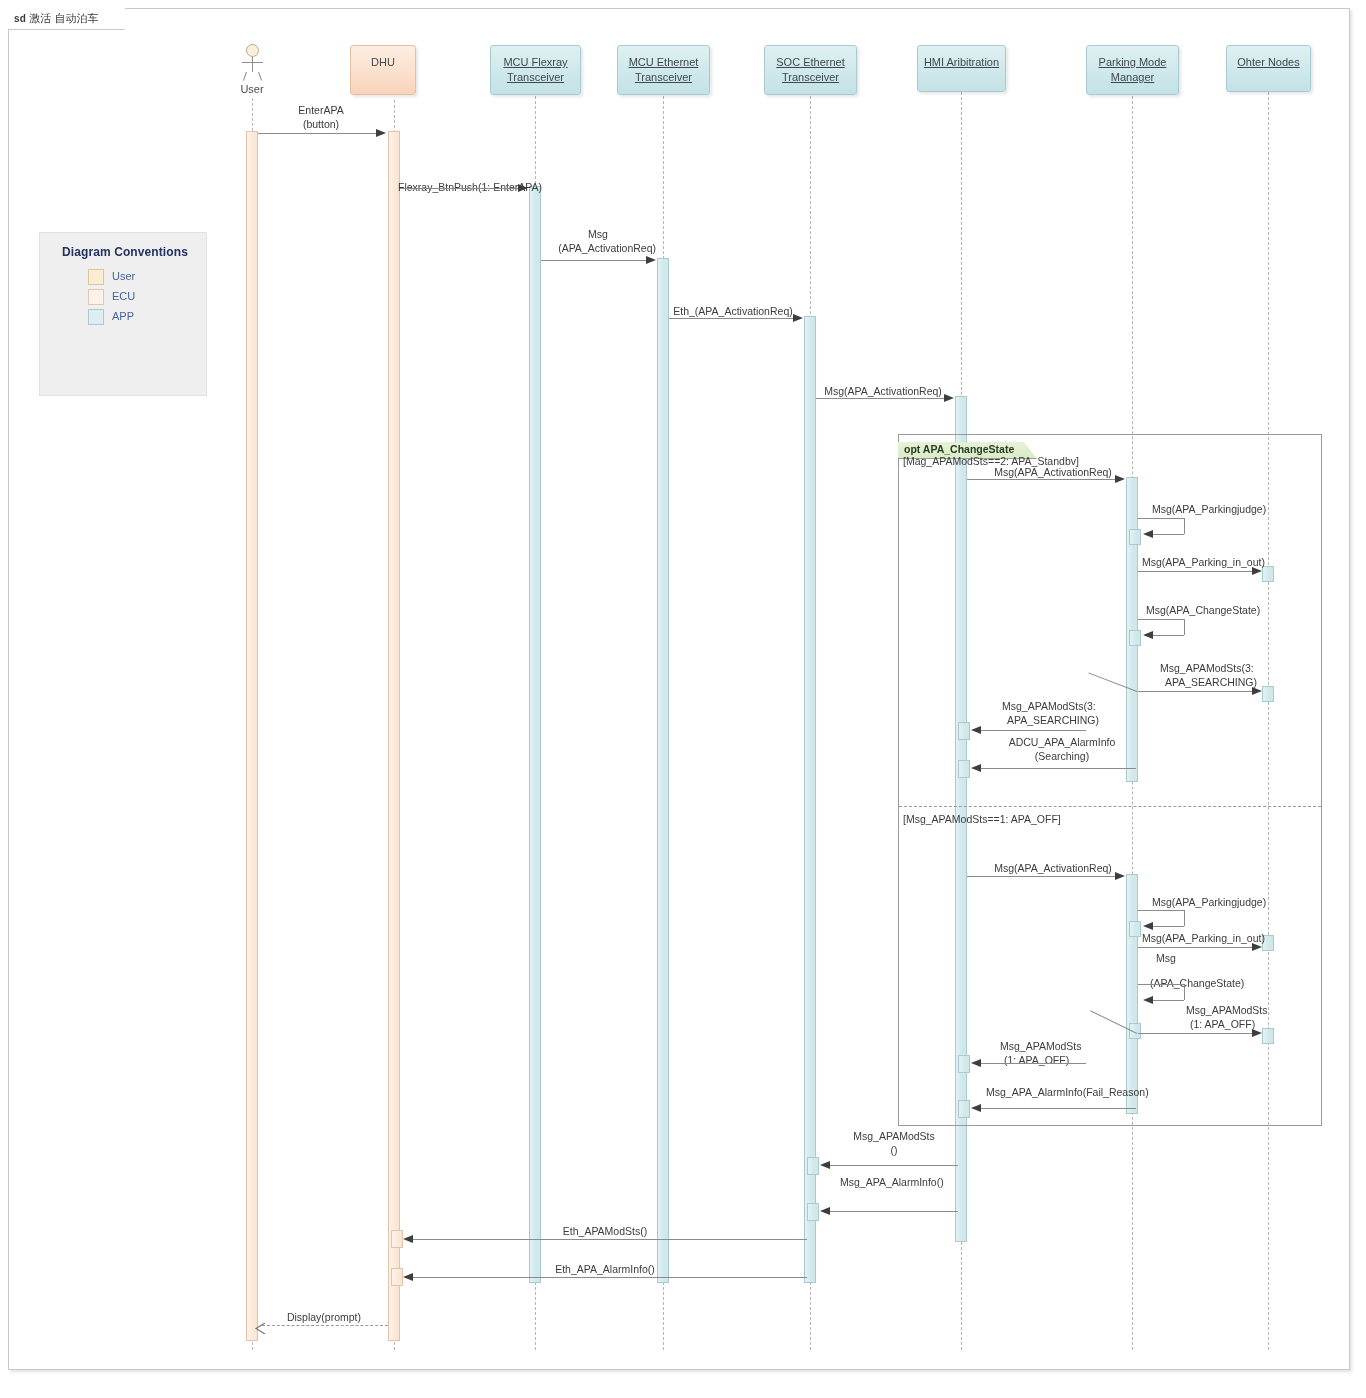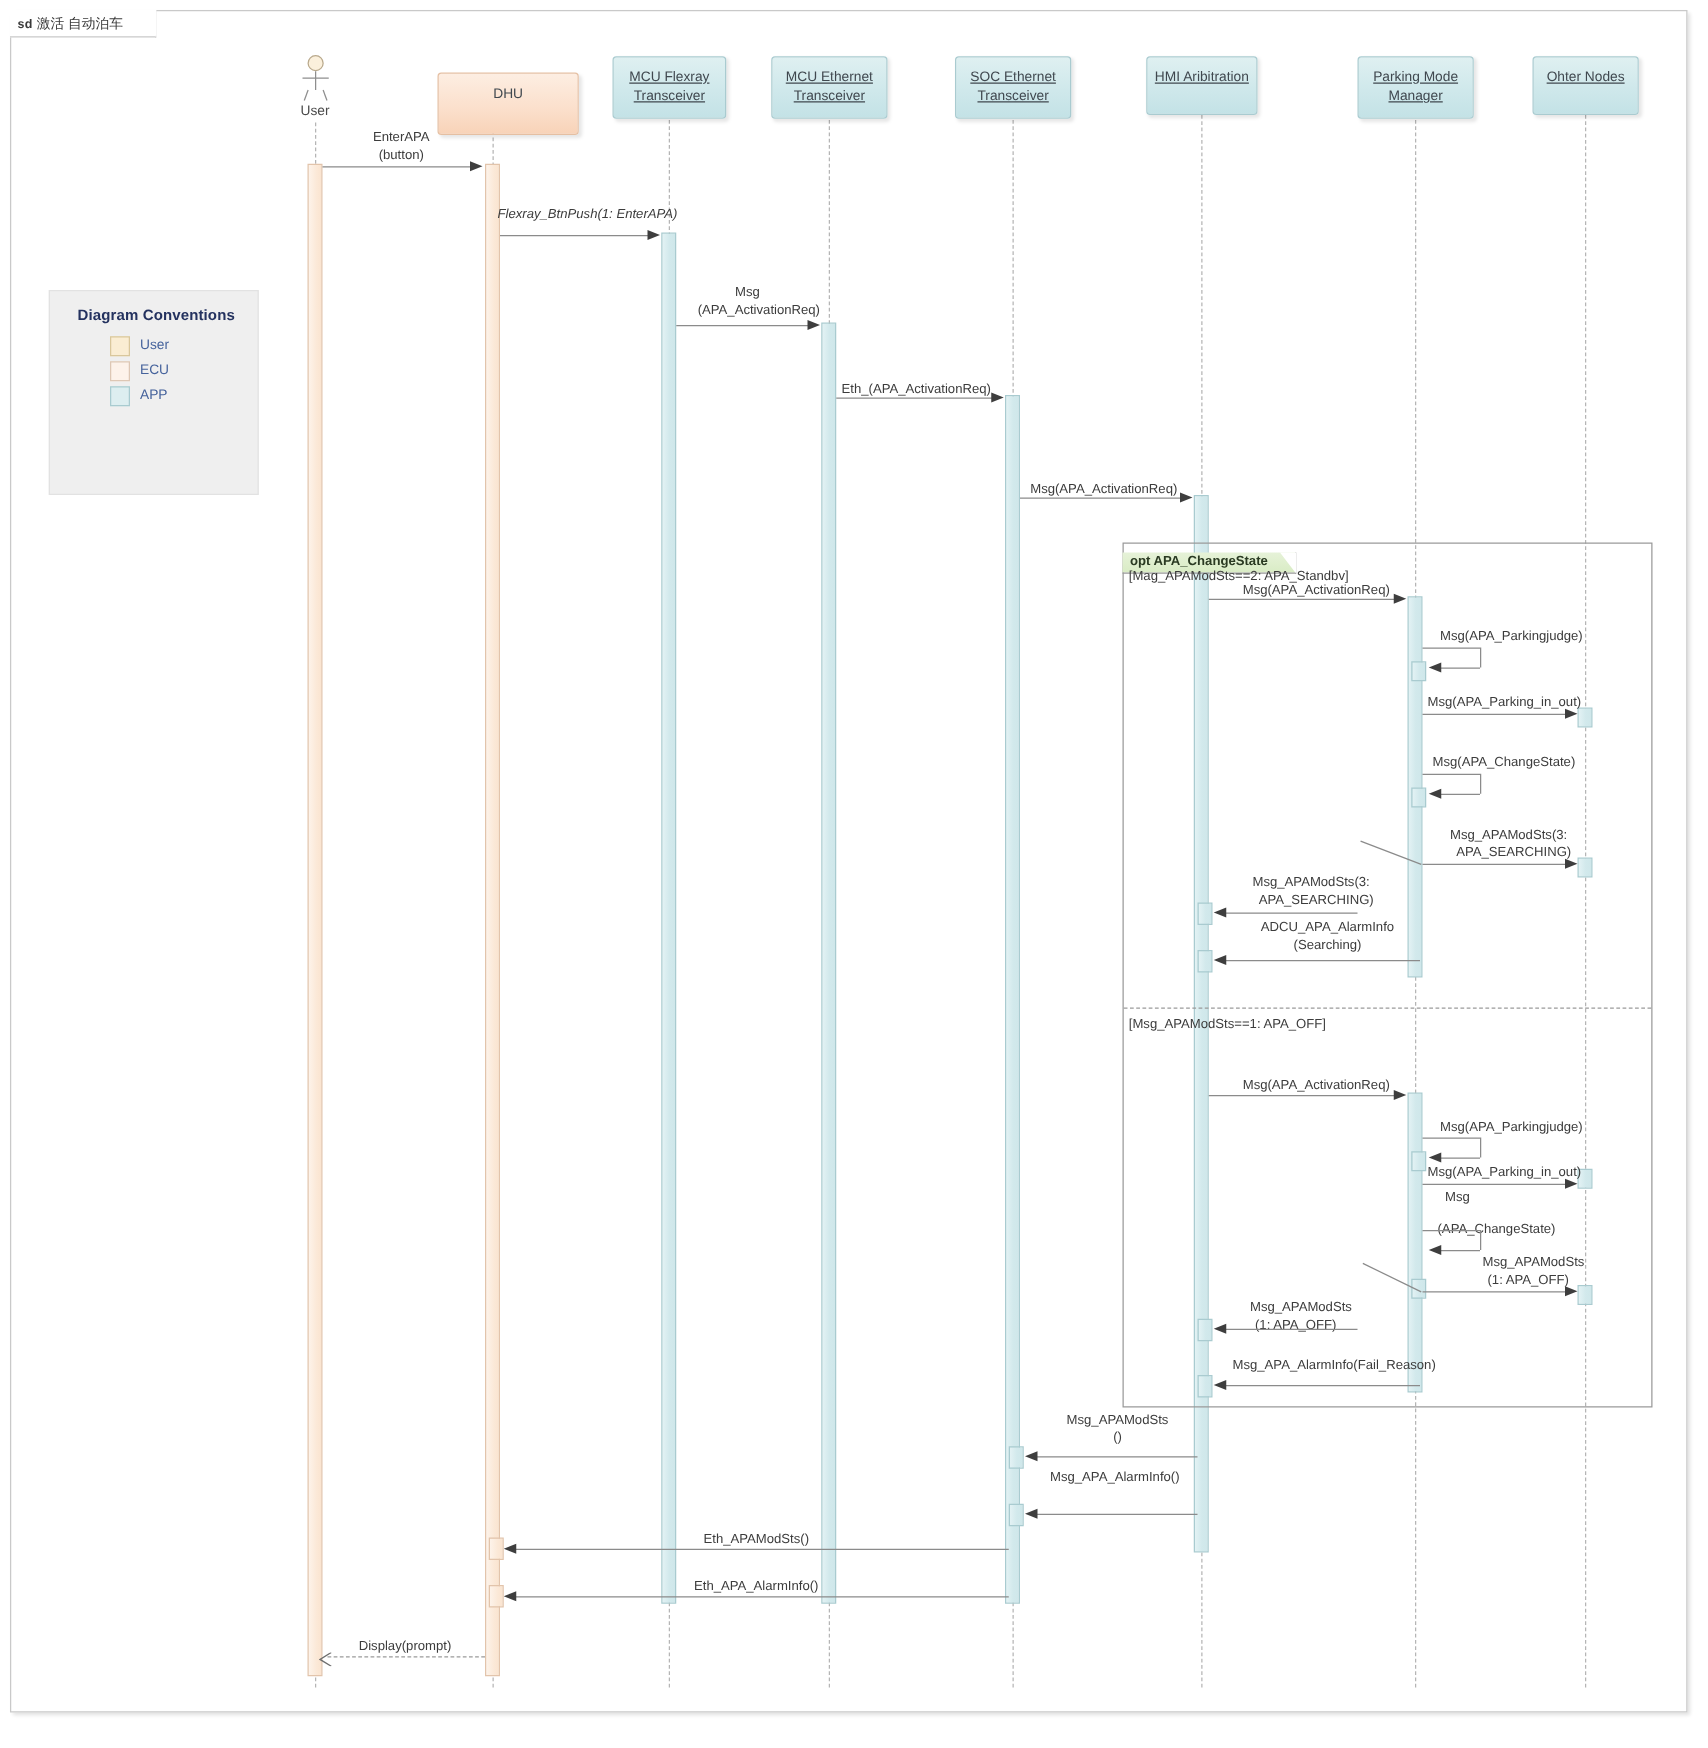--- a/index.html
+++ b/index.html
@@ -264,21 +264,21 @@
   <div class="lifeline-dash" style="left:1132px;top:96px;  height:1254px;"></div>
   <div class="lifeline-dash" style="left:1268px;top:92px;  height:1258px;"></div>
 
   <div class="actor-head" style="left:246px; top:44px;"></div>
   <div class="actor-line" style="left:252px; top:57px; width:1px; height:15px;"></div>
   <div class="actor-line" style="left:242px; top:62px; width:21px; height:1px;"></div>
   <div class="actor-line" style="left:246px; top:72px; width:1px; height:9px; transform:rotate(20deg);transform-origin:top;"></div>
   <div class="actor-line" style="left:258px; top:72px; width:1px; height:9px; transform:rotate(-20deg);transform-origin:top;"></div>
   <div class="actor-label" style="left:222px; top:83px; width:60px;">User</div>
 
-  <div class="lifeline-head lh-ecu" style="left:350px; top:58px; width:113px; height:50px;">
+  <div class="lifeline-head lh-ecu" style="left:350px; top:45px; width:66px; height:50px;">
     <div>DHU</div>
   </div>
 
   <div class="lifeline-head lh-app" style="left:490px; top:45px; width:91px; height:50px;">
     <div>MCU Flexray</div>
     <div>Transceiver</div>
   </div>
 
   <div class="lifeline-head lh-app" style="left:617px; top:45px; width:93px; height:50px;">
     <div>MCU Ethernet</div>
@@ -336,21 +336,21 @@
   <div class="frag-tab" style="left:898px; top:442px;">opt APA_ChangeState</div>
   <div class="frag-div" style="left:899px; top:806px; width:422px;"></div>
   <div class="frag-guard" style="left:903px; top:455px;">[Mag_APAModSts==2: APA_Standbv]</div>
   <div class="frag-guard" style="left:903px; top:813px;">[Msg_APAModSts==1: APA_OFF]</div>
 
   <div class="msg-label ctr" style="left:256px; top:104px; width:130px;">EnterAPA</div>
   <div class="msg-label ctr" style="left:256px; top:118px; width:130px;">(button)</div>
   <div class="msg-line" style="left:258px; top:133px; width:120px;"></div>
   <div class="arrow-r" style="left:376px; top:129px;"></div>
 
-  <div class="msg-label ctr" style="left:398px; top:165px; width:140px;font-style:italic;">Flexray_BtnPush(1: EnterAPA)</div>
+  <div class="msg-label ctr" style="left:398px; top:181px; width:140px;">Flexray_BtnPush(1: EnterAPA)</div>
   <div class="msg-line" style="left:400px; top:188px; width:120px;"></div>
   <div class="arrow-r" style="left:518px; top:184px;"></div>
 
   <div class="msg-label ctr" style="left:540px; top:228px; width:116px;">Msg</div>
   <div class="msg-label ctr" style="left:540px; top:242px; width:116px;text-align:right;">(APA_ActivationReq)</div>
   <div class="msg-line" style="left:541px; top:260px; width:107px;"></div>
   <div class="arrow-r" style="left:646px; top:256px;"></div>
 
   <div class="msg-label ctr" style="left:668px; top:305px; width:130px;">Eth_(APA_ActivationReq)</div>
   <div class="msg-line" style="left:669px; top:318px; width:126px;"></div>

